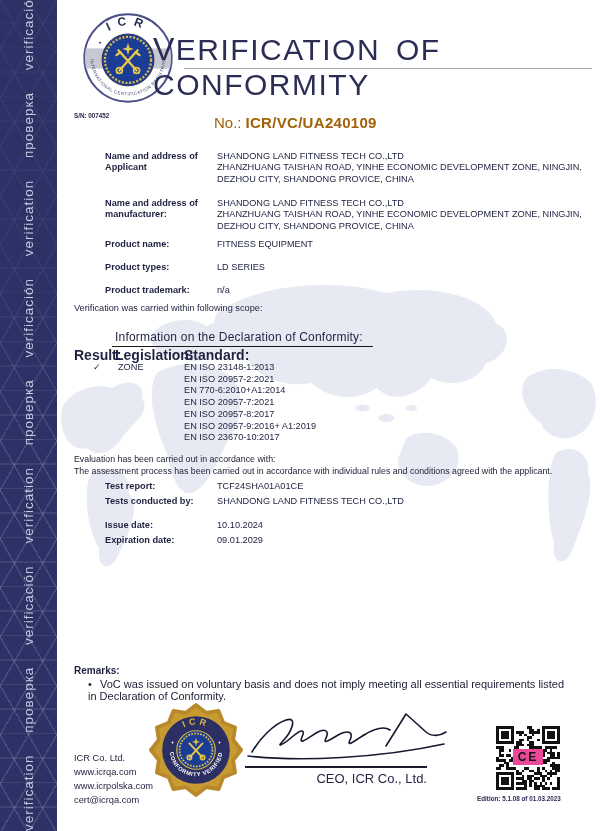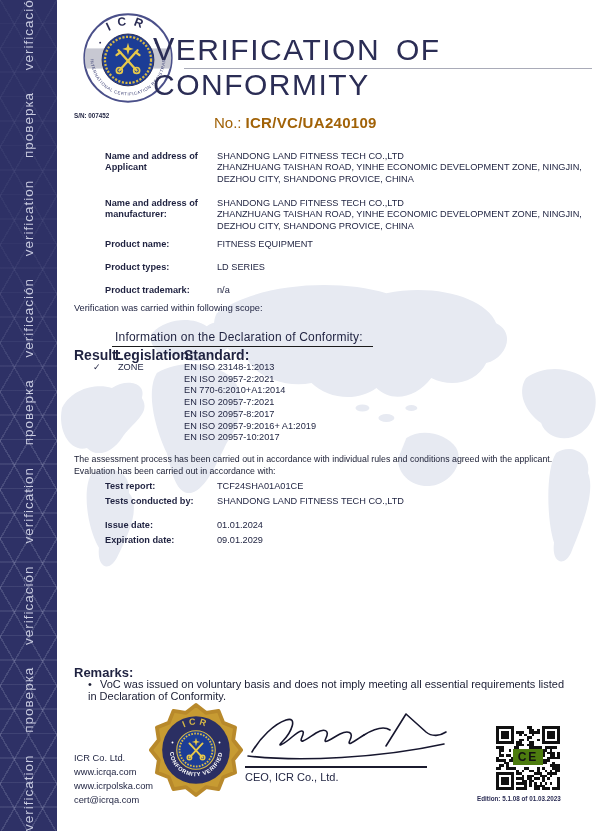--- a/index.html
+++ b/index.html
@@ -40,31 +40,31 @@
   
   .doc-header{position:absolute;left:112px;top:330px;font-size:12px;letter-spacing:.2px;color:#1f2240;
     border-bottom:1.5px solid #1b1b1b;padding:0 10px 2px 3px;z-index:2;}
   .col-h{position:absolute;top:347px;font-weight:bold;font-size:14px;color:#1f2240;z-index:2;}
   .result-mark{position:absolute;left:93px;top:362px;font-size:9px;color:#1f2240;z-index:2;}
   .legislation-val{position:absolute;left:118px;top:362px;font-size:9.2px;z-index:2;}
   .standards{position:absolute;left:184px;top:362px;font-size:9.2px;line-height:11.7px;z-index:2;}
   
   .assessment{position:absolute;left:74px;top:454px;width:520px;font-size:8.8px;line-height:11.6px;color:#1a1d33;z-index:2;}
   
-  .remarks-title{position:absolute;left:74px;top:665px;font-size:13px;font-weight:bold;color:#1f2240;z-index:2;}
+  .remarks-title{position:absolute;left:74px;top:665px;font-size:10px;font-weight:bold;color:#1f2240;z-index:2;}
   .remark-item{position:absolute;left:88px;top:678px;width:480px;font-size:11px;color:#1a1d33;z-index:2;}
   .remark-item .dot{display:inline-block;width:12px;}
   
   .contact{position:absolute;left:74px;top:752px;font-size:9.3px;line-height:13.9px;color:#232744;z-index:2;}
   .badge{position:absolute;left:149px;top:701px;width:94px;height:98px;z-index:2;}
   .signature{position:absolute;left:240px;top:706px;width:212px;height:58px;z-index:2;}
   .sig-line{position:absolute;left:245px;top:766px;width:182px;height:1.5px;background:#1b1b2e;z-index:2;}
-  .ceo{position:absolute;left:245px;top:771px;width:182px;text-align:left;font-size:11px;color:#232744;z-index:2;}
+  .ceo{position:absolute;left:245px;top:771px;width:182px;text-align:right;font-size:13px;color:#232744;z-index:2;}
   .qr{position:absolute;left:496px;top:726px;width:64px;height:64px;z-index:2;}
-  .qr-ce{position:absolute;left:513px;top:749px;width:30px;height:16px;background:#4d7c0f;z-index:3;
+  .qr-ce{position:absolute;left:513px;top:749px;width:30px;height:16px;background:#ec4899;z-index:3;
     display:flex;align-items:center;justify-content:center;font-size:12px;font-weight:bold;letter-spacing:2px;color:#111;}
   .edition{position:absolute;left:477px;top:795px;font-size:6.3px;font-weight:bold;color:#2b2d55;z-index:2;}
 </style>
 </head>
 <body>
 
 <div class="band">
   <div class="band-pattern"></div>
   <div class="band-text">verification проверка verificación verification проверка verificación verification проверка verificación</div>
 </div>
@@ -169,39 +169,39 @@
 <div class="col-h" style="left:184px">Standard:</div>
 <div class="result-mark">✓</div>
 <div class="legislation-val">ZONE</div>
 <div class="standards">
   <div>EN ISO 23148-1:2013</div>
   <div>EN ISO 20957-2:2021</div>
   <div>EN 770-6:2010+A1:2014</div>
   <div>EN ISO 20957-7:2021</div>
   <div>EN ISO 20957-8:2017</div>
   <div>EN ISO 20957-9:2016+ A1:2019</div>
-  <div>EN ISO 20957-10:2017</div>
+  <div>EN ISO 23670-10:2017</div>
 </div>
 
 <div class="assessment">
+  <div>Evaluation has been carried out in accordance with:</div>
   <div>The assessment process has been carried out in accordance with individual rules and conditions agreed with the applicant.</div>
-  <div>Evaluation has been carried out in accordance with:</div>
 </div>
 
 <div class="row" style="top:481px">
   <div class="lbl">Test report:</div>
   <div class="val">TCF24SHA01A01CE</div>
 </div>
 <div class="row" style="top:496px">
   <div class="lbl">Tests conducted by:</div>
   <div class="val">SHANDONG LAND FITNESS TECH CO.,LTD</div>
 </div>
 <div class="row" style="top:520px">
   <div class="lbl">Issue date:</div>
-  <div class="val">01.01.2024</div>
+  <div class="val">10.10.2024</div>
 </div>
 <div class="row" style="top:535px">
   <div class="lbl">Expiration date:</div>
   <div class="val">09.01.2029</div>
 </div>
 
 <div class="remarks-title">Remarks:</div>
 <div class="remark-item">
   <span class="dot">•</span><span>VoC was issued on voluntary basis and does not imply meeting all essential requirements listed in Declaration of Conformity.</span>
 </div>

